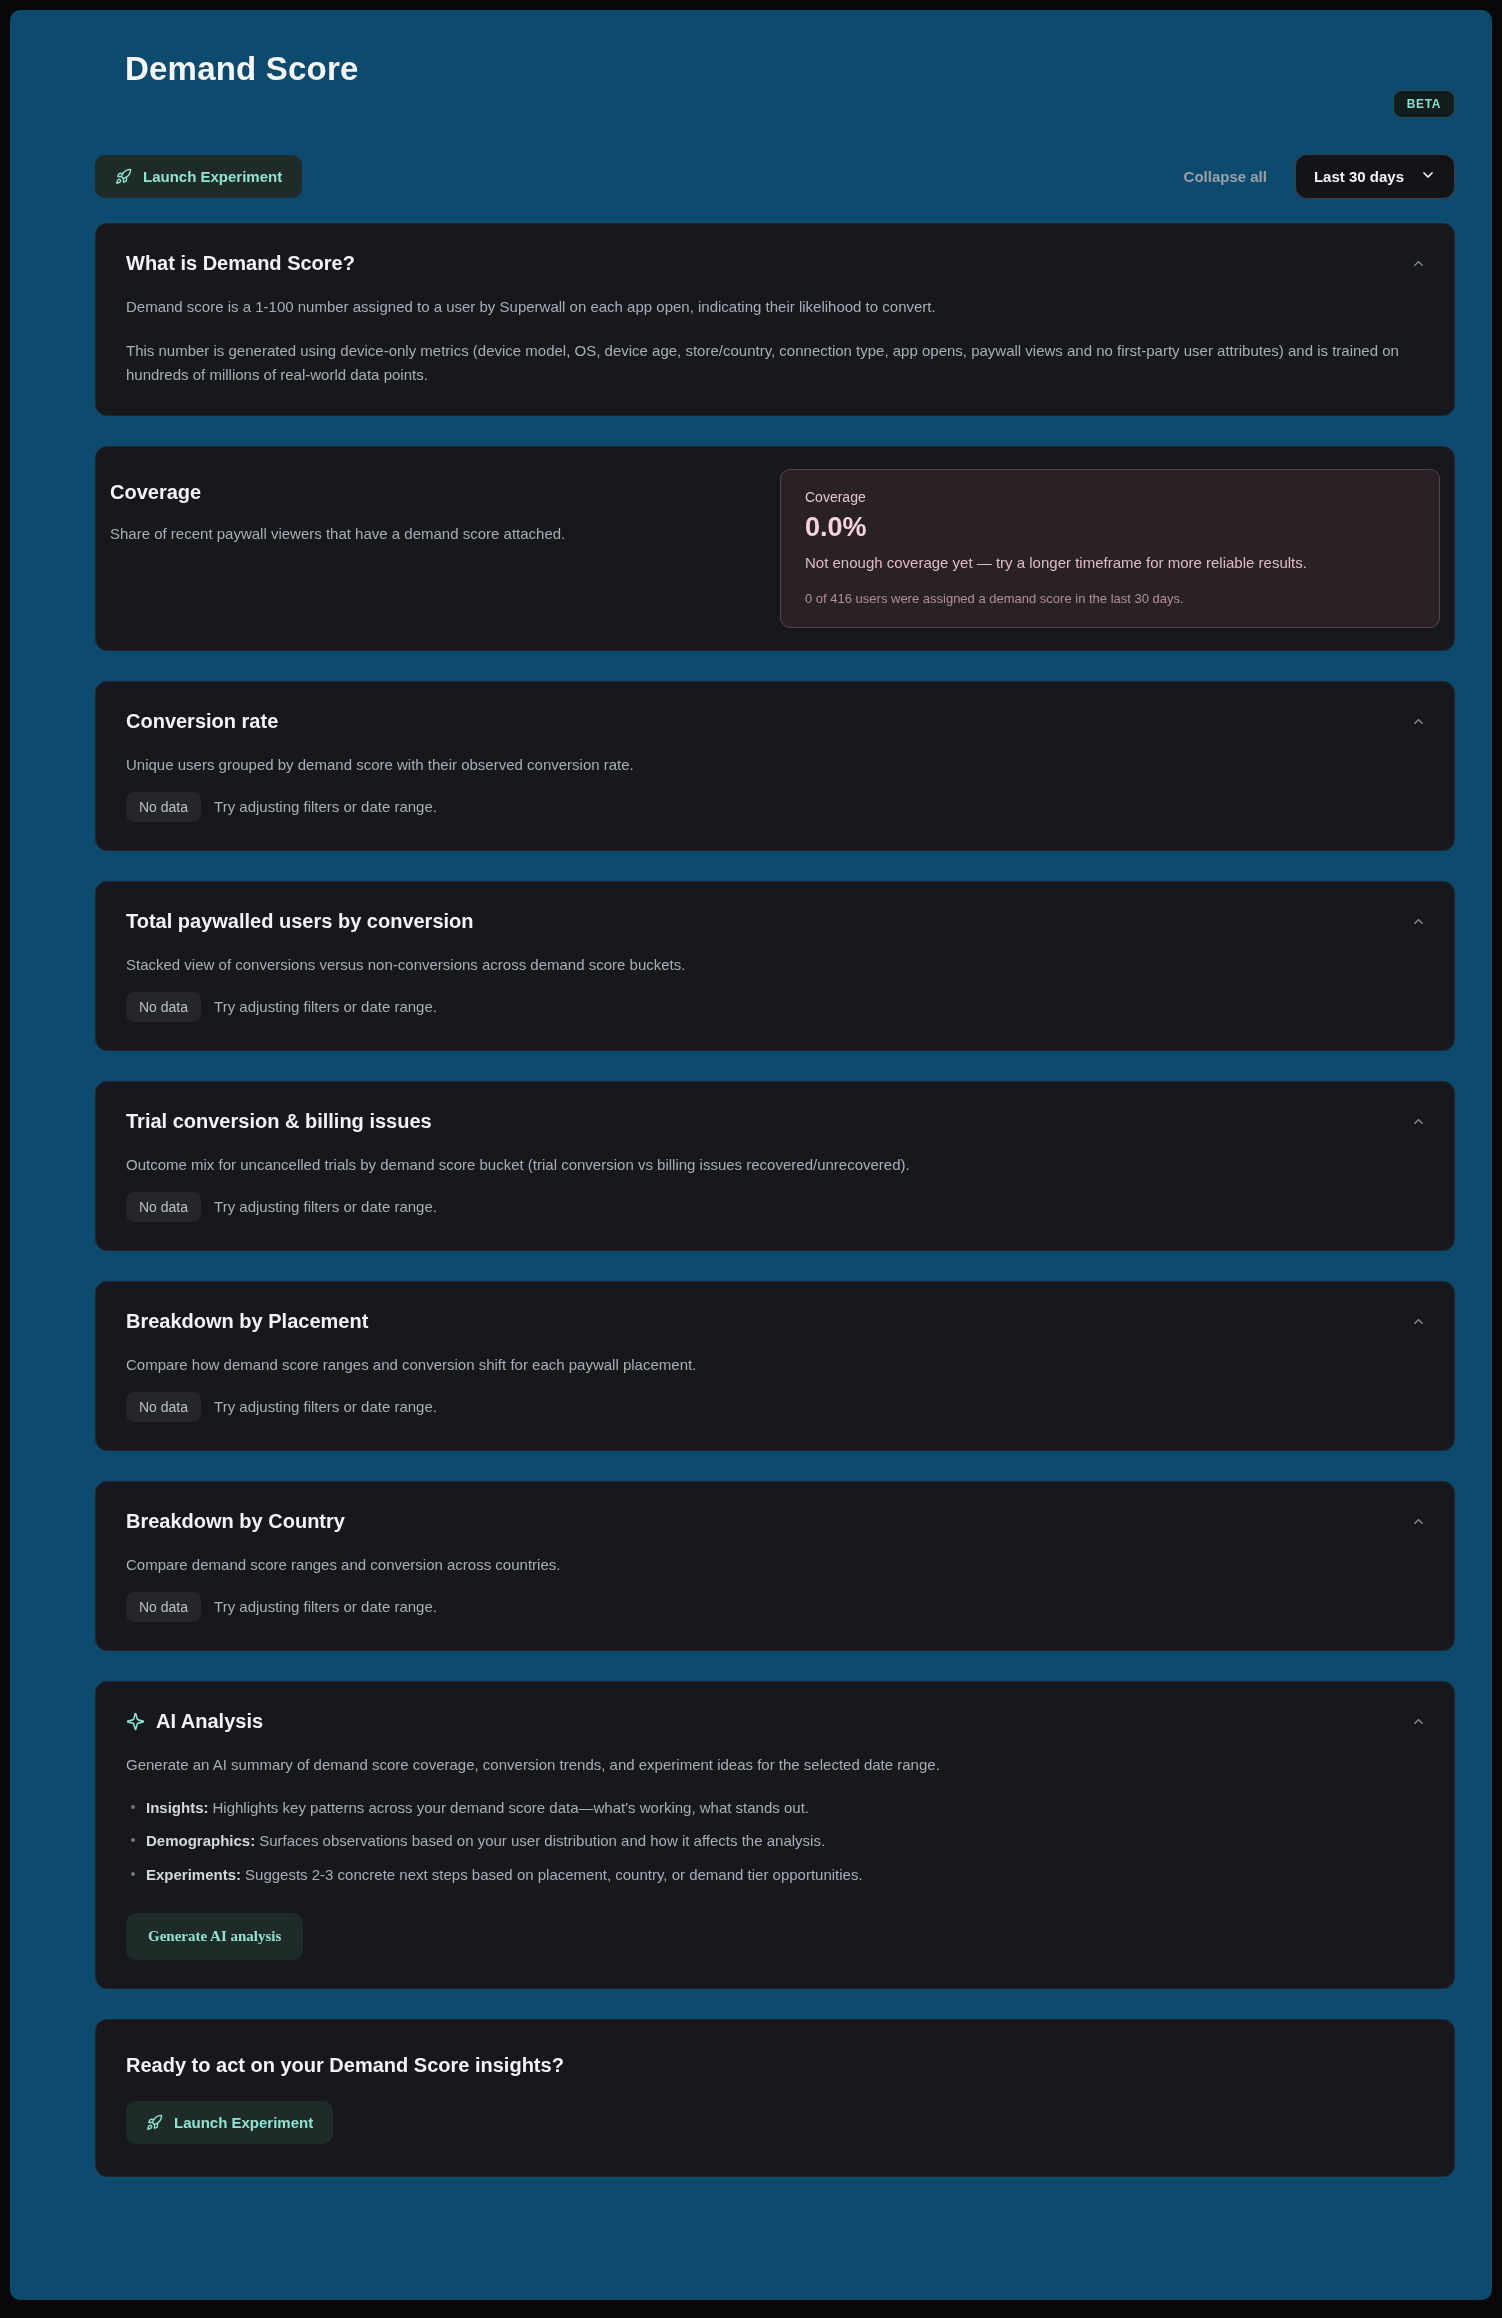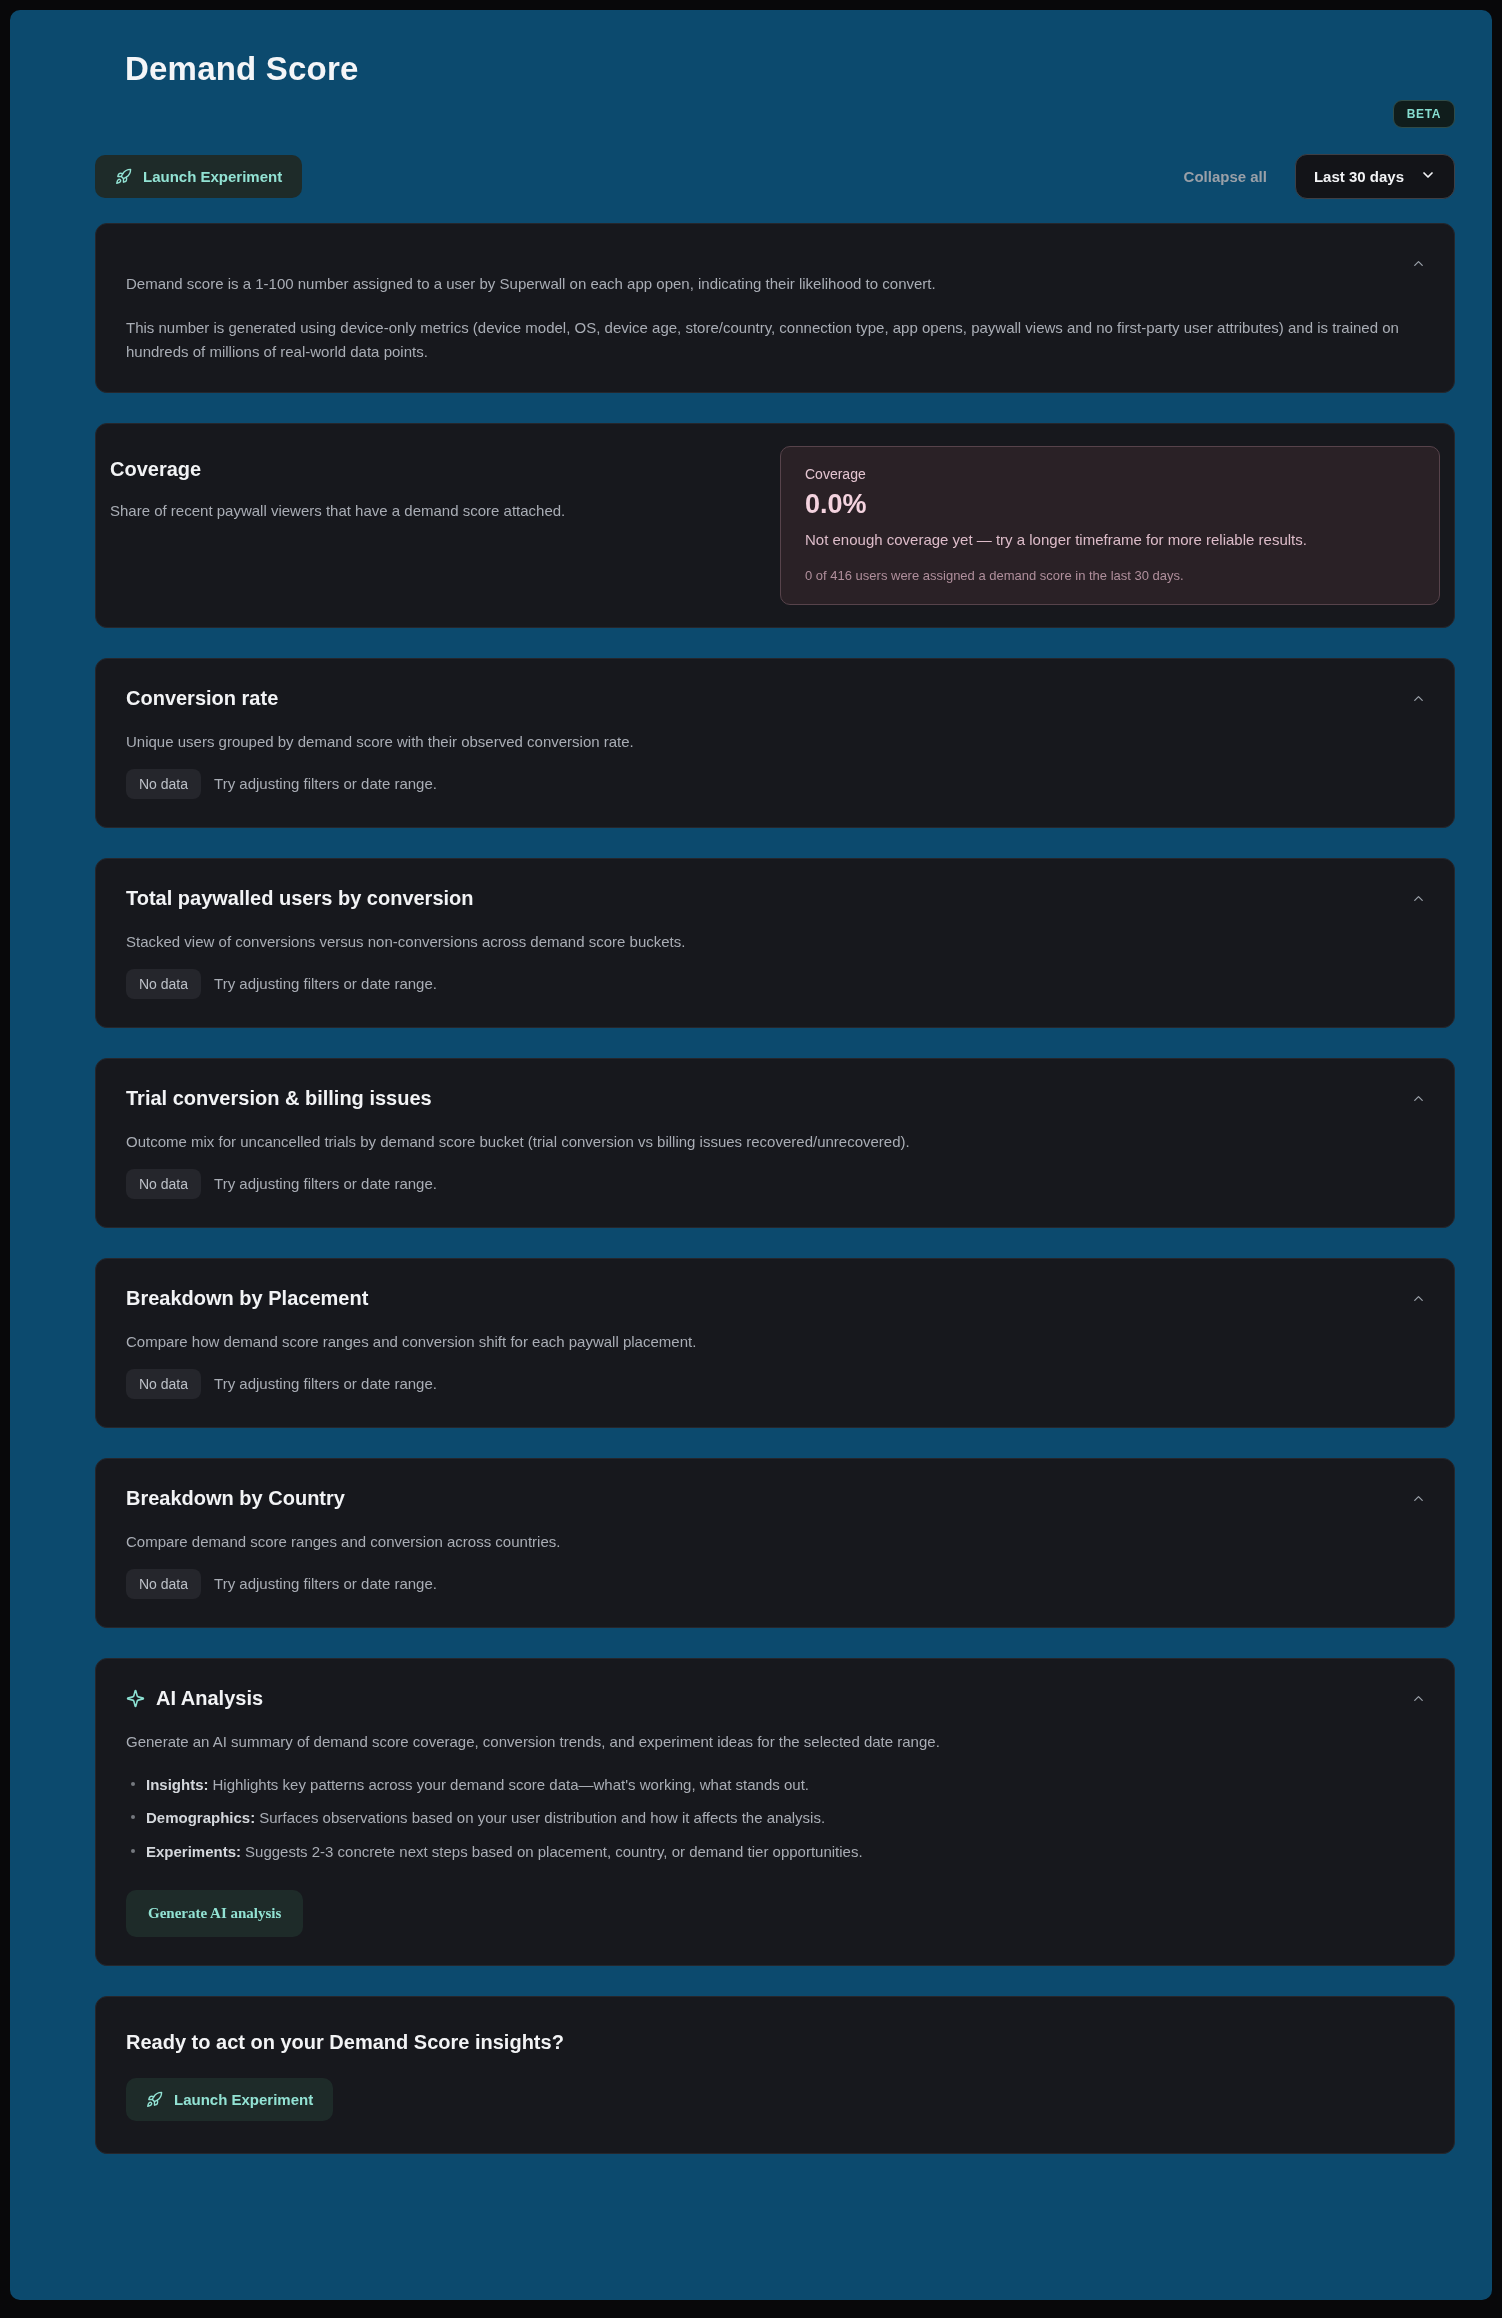--- a/index.html
+++ b/index.html
@@ -24,21 +24,21 @@
   .page-title {
     margin:0 0 12px 30px;
     font-size:33px; font-weight:600; letter-spacing:.2px;
     color:#f4f5f7;
   }
   .page-subtitle {
     margin:0 0 0 30px;
     font-size:16px; color:#999ea7;
   }
   .beta-badge {
-    position:absolute; right:0; top:50px;
+    position:absolute; right:0; top:40px;
     padding:6px 13px;
     border:1px solid #2f4b48;
     background:#101d1c;
     border-radius:9px;
     color:#86ddd0; font-size:12px; font-weight:700; letter-spacing:.6px;
   }
 
   
   .toolbar {
     margin-top:66px;
@@ -167,20 +167,21 @@
           <span>
             <svg width="16" height="16" viewBox="0 0 24 24" fill="none" stroke="#f2f3f5" stroke-width="2.6" stroke-linecap="round" stroke-linejoin="round">
                 <polyline points="6 9 12 15 18 9"></polyline>
               </svg>
           </span>
         </button>
       </div>
     </div>
 
     <section class="card first">
+      <h2>What is Demand Score?</h2>
       <button class="chev-btn">
         <span>
           <svg width="15" height="15" viewBox="0 0 24 24" fill="none" stroke="currentColor" stroke-width="2" stroke-linecap="round" stroke-linejoin="round">
               <polyline points="18 15 12 9 6 15"></polyline>
             </svg>
         </span>
       </button>
       <p class="body-text">Demand score is a 1-100 number assigned to a user by Superwall on each app open, indicating their likelihood to convert.</p>
       <p class="body-text">This number is generated using device-only metrics (device model, OS, device age, store/country, connection type, app opens, paywall views and no first-party user attributes) and is trained on hundreds of millions of real-world data points.</p>
     </section>

